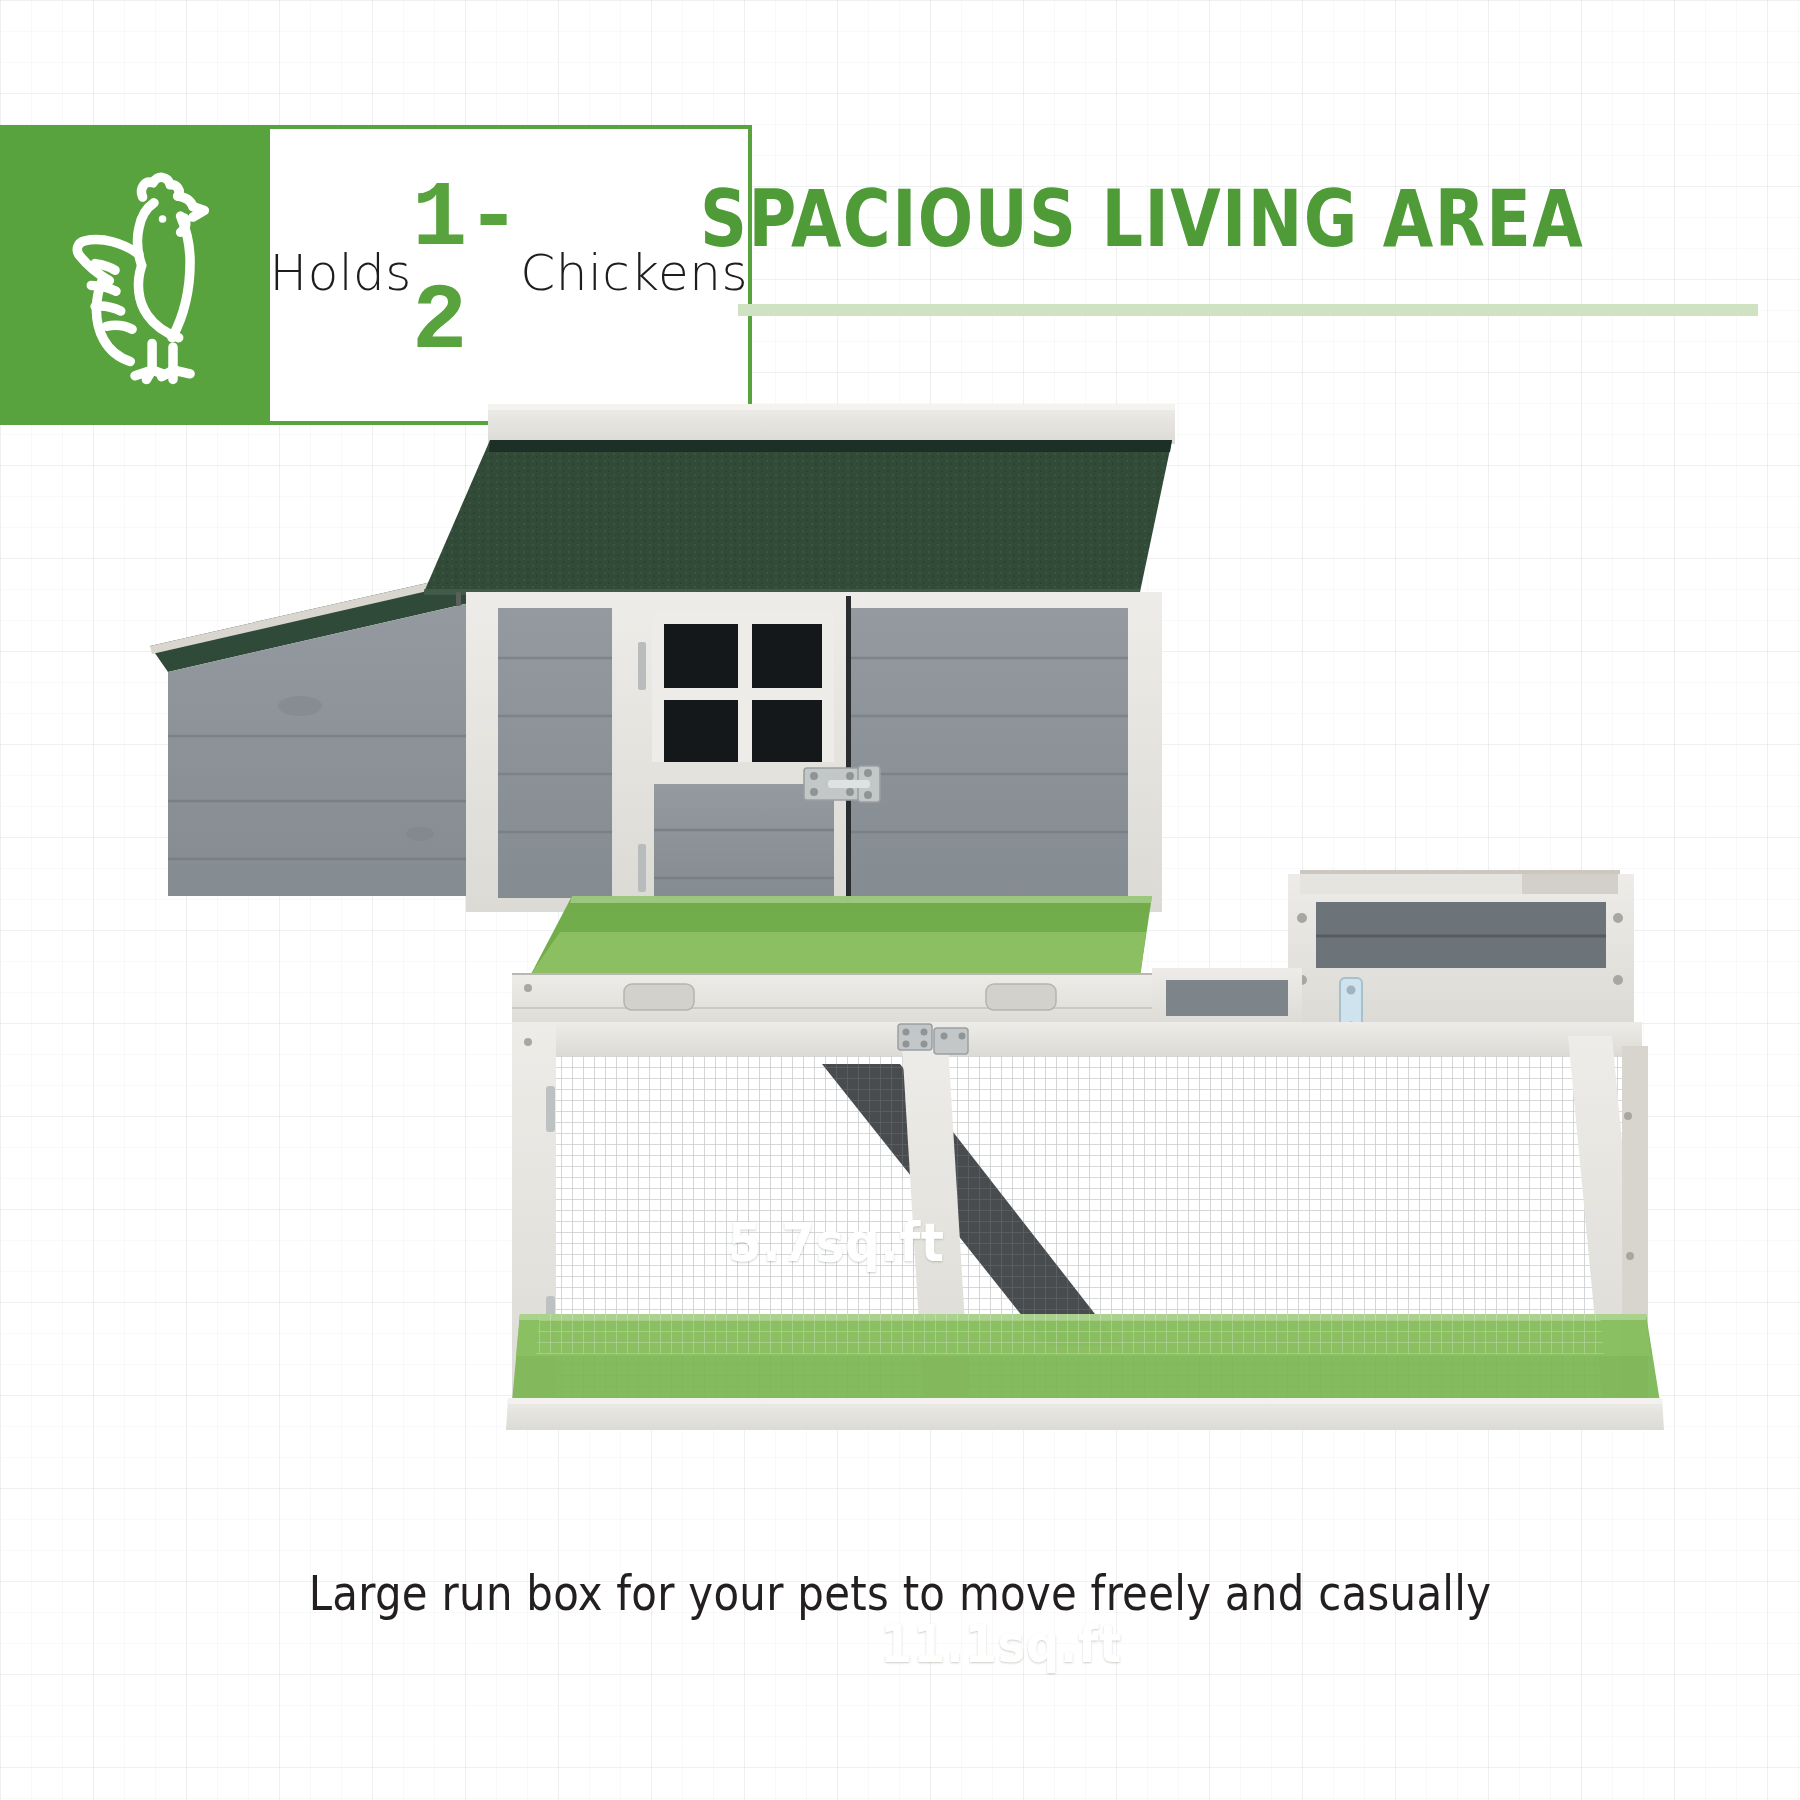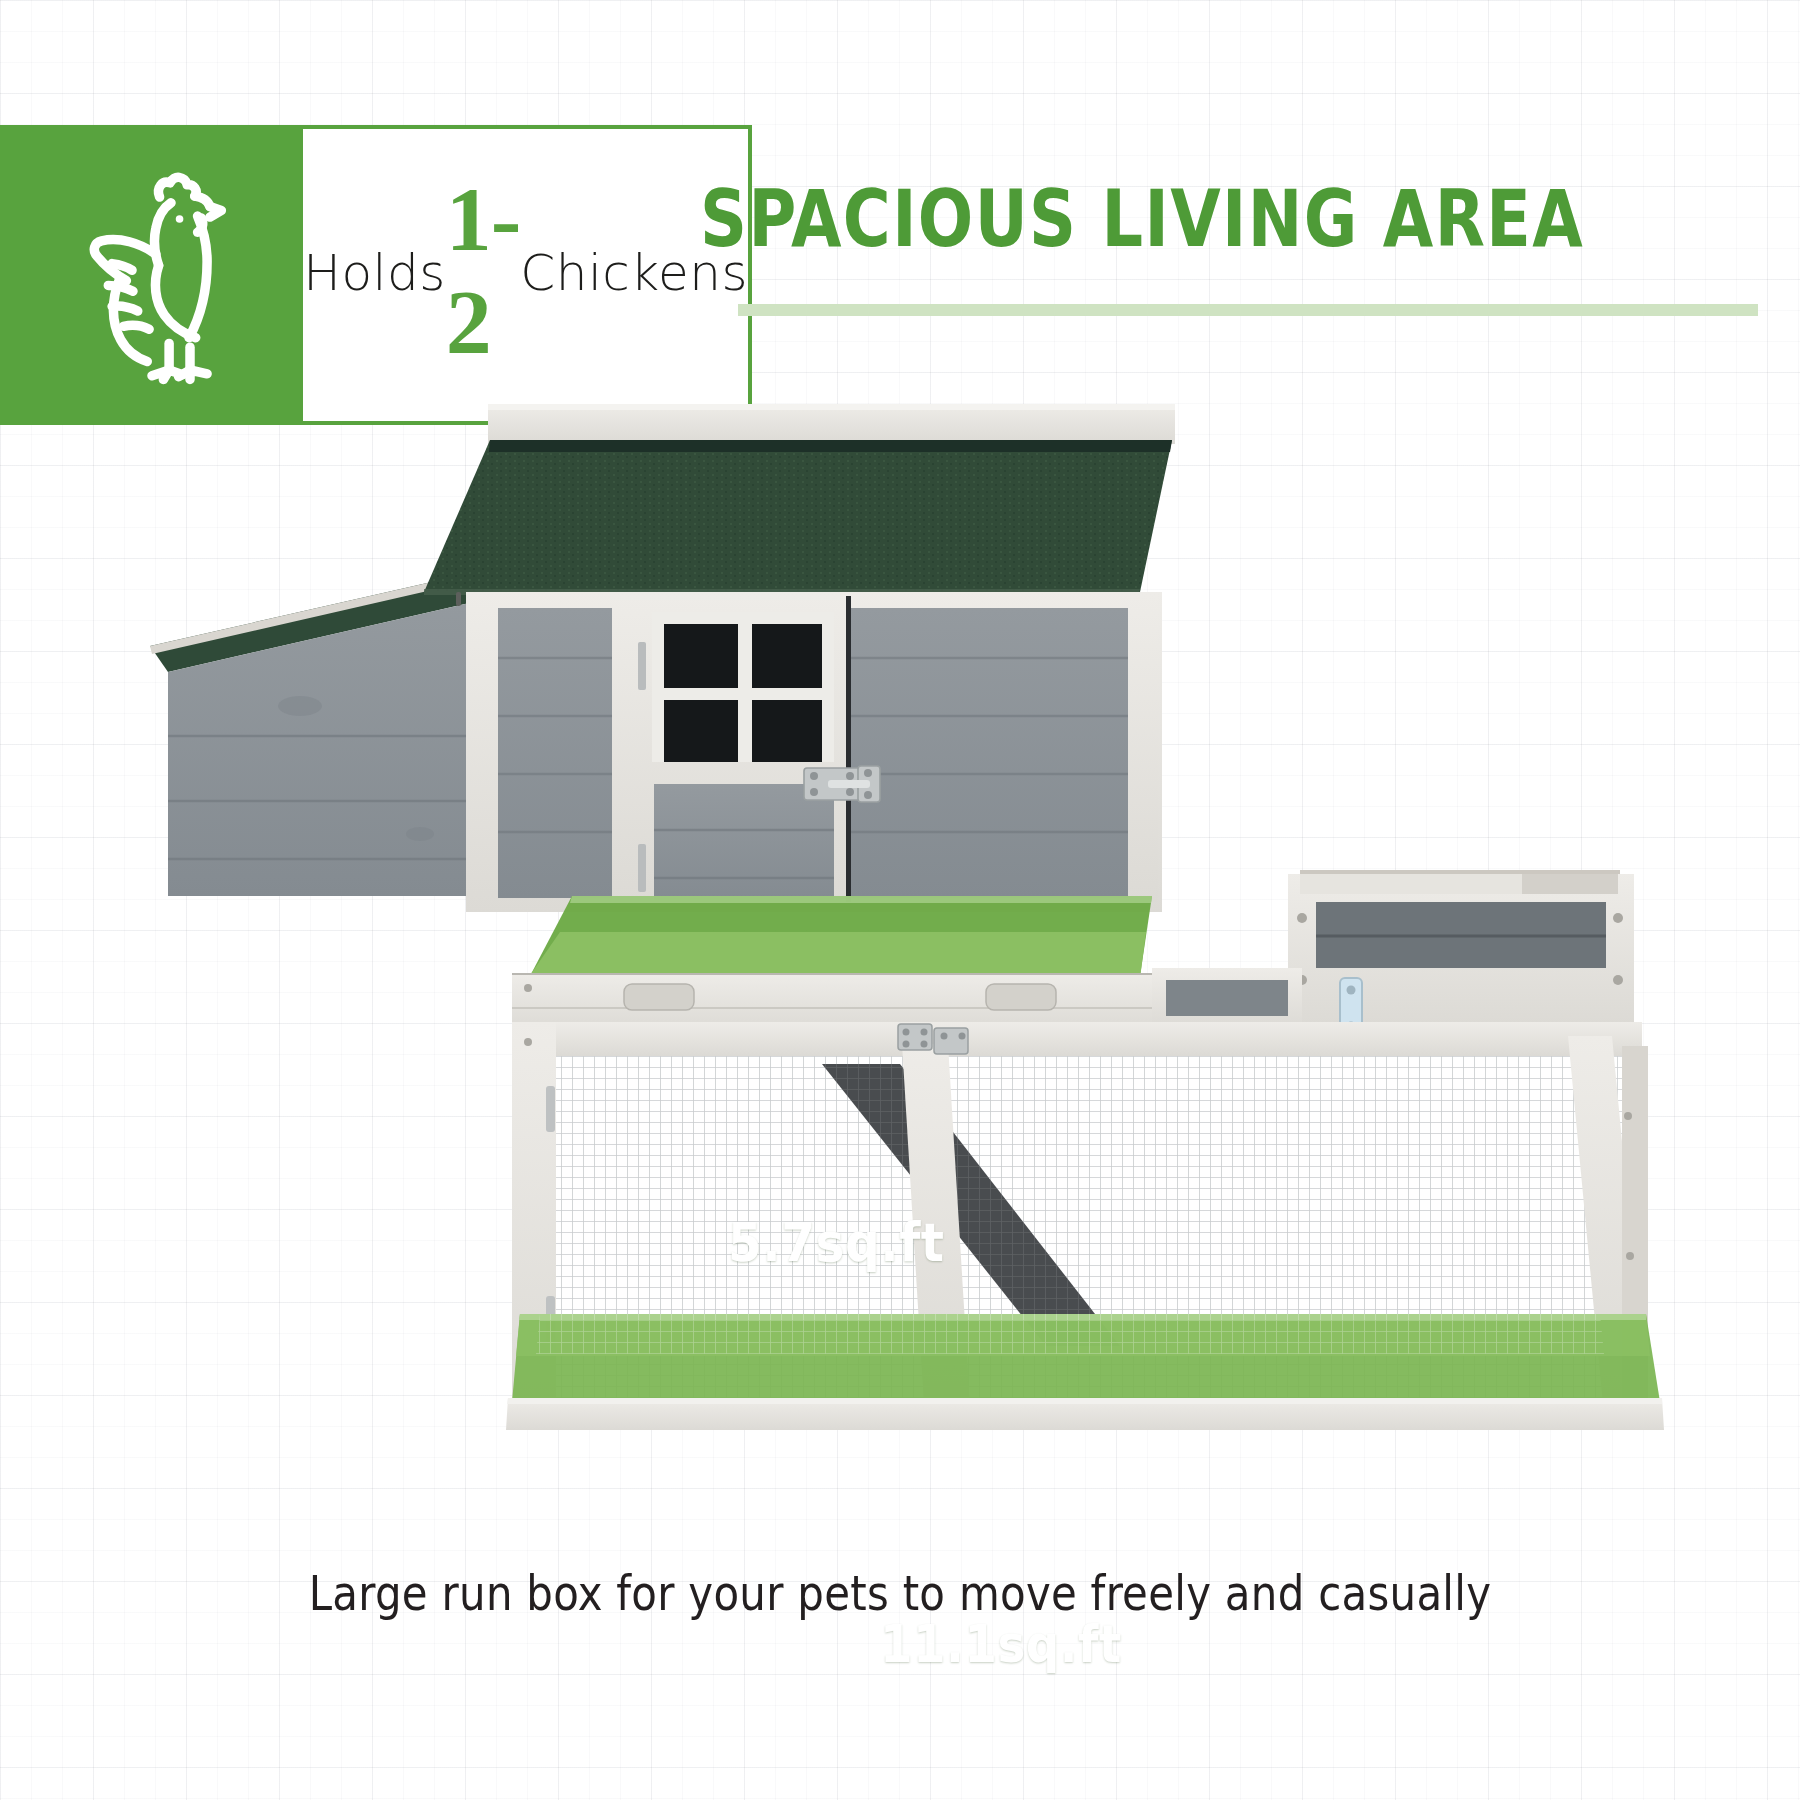--- a/index.html
+++ b/index.html
@@ -44,21 +44,21 @@
     display:flex; flex-direction:row;
     align-items:center; justify-content:center;
     padding:6px 0 10px;
   }
   .badge-word{
     font-family:"DejaVu Sans", sans-serif;
     font-size:50px; font-weight:300; color:#1d1d1b;
     letter-spacing:.5px; line-height:1.0;
   }
   #badge-count{
-    font-family:Liberation Serif, serif;
+    font-family:Liberation Mono, monospace;
     font-size:92px; font-weight:bold; color:#58a33e;
     line-height:1.12; letter-spacing:-1px;
     margin:0 0 4px;
   }
 
   
   #headline{
     position:absolute; left:700px; top:180px;
     width:1080px;
   }

